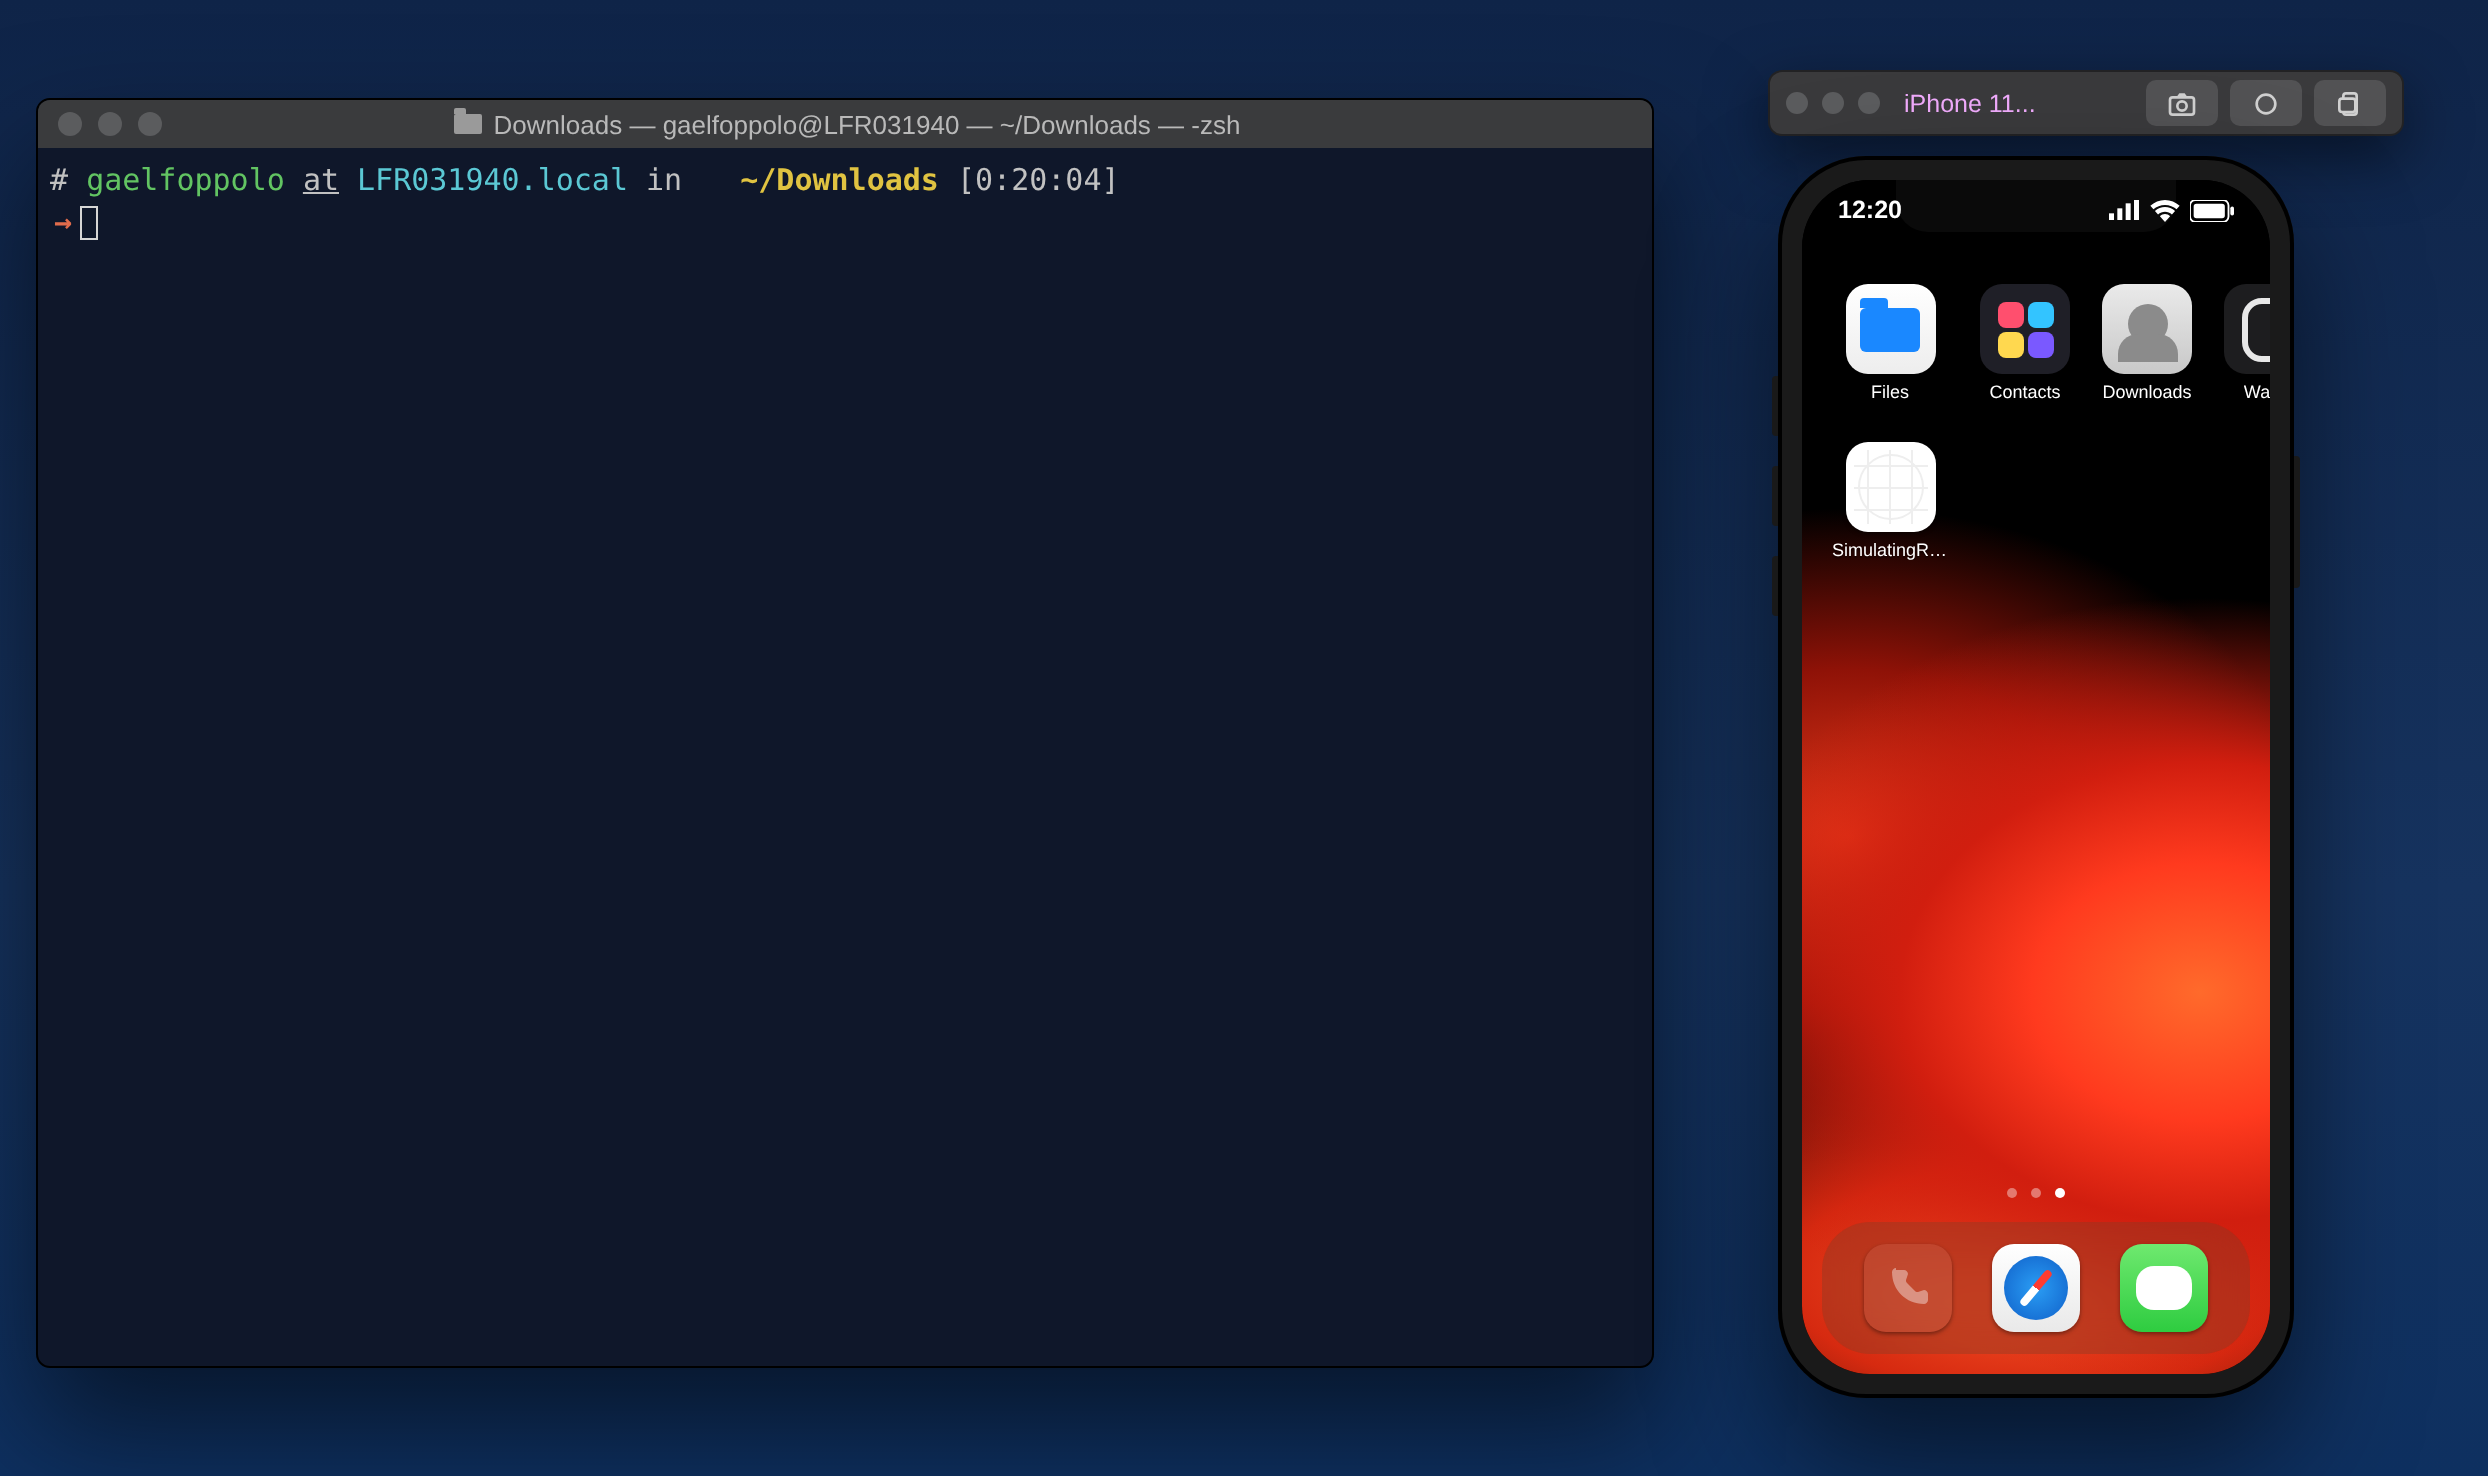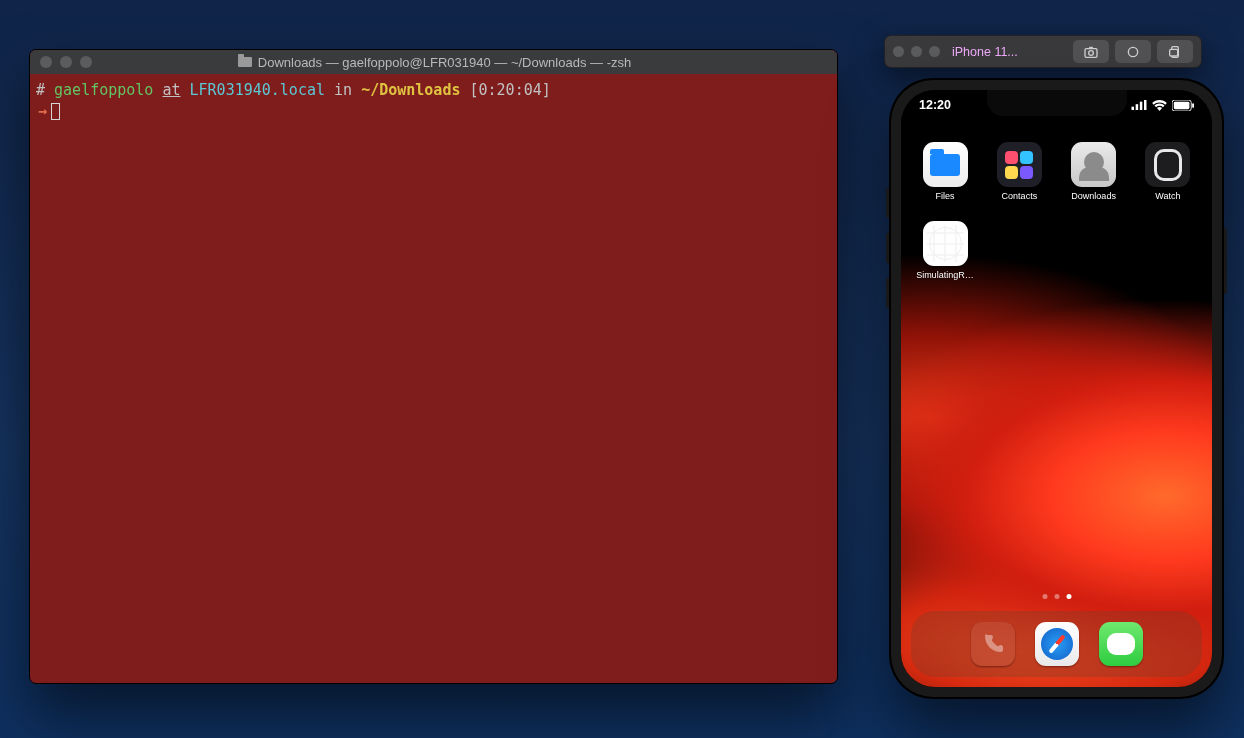--- a/index.html
+++ b/index.html
@@ -8,25 +8,25 @@
     height: 738px;
     overflow: hidden;
     font-family: -apple-system, "Helvetica Neue", Arial, sans-serif;
     background: linear-gradient(180deg, #0f2448 0%, #16335f 60%, #0e3060 100%);
     color: #d6d6d6;
   }
 
   
   .terminal-window {
     position: absolute;
-    left: 29px;
+    left: 18px;
     top: 49px;
     width: 809px;
     height: 635px;
-    background: #7f1d1d;
+    background: #0f172a;
     border: 1px solid #000;
     border-radius: 7px;
     box-shadow: 0 30px 60px rgba(0,0,0,0.55);
     overflow: hidden;
   }
   .term-titlebar {
     height: 24px;
     background: #3a3b3d;
     display: flex;
     align-items: center;
@@ -73,21 +73,21 @@
     font-family: "Menlo", "Consolas", monospace;
     font-size: 15px;
     line-height: 20px;
   }
   .term-line1 { white-space: pre; }
   .c-hash  { color: #c1c1c1; }
   .c-user  { color: #62c462; }
   .c-at    { color: #c1c1c1; text-decoration: underline; }
   .c-host  { color: #5bc8d4; }
   .c-in    { color: #c1c1c1; }
-  .c-path  { color: #e0c341; font-weight: 600; }
+  .c-path  { color: #e0c341; font-weight: 600; margin-left: 20px; }
   .c-time  { color: #c1c1c1; }
   .term-line2 { display: flex; align-items: center; gap: 4px; margin-top: 1px;}
   .c-arrow { color: #e06c4c; font-weight: bold; padding-left: 2px;}
   .cursor {
     width: 9px; height: 17px;
     border: 1px solid #d6d6d6;
     display: inline-block;
   }
 
   
@@ -126,21 +126,21 @@
     justify-content: center;
     color: #d0d0d0;
   }
   .sim-btn svg { width: 16px; height: 16px; }
 
   
   .phone-frame {
     position: absolute;
     left: 889px;
     top: 78px;
-    width: 335px;
+    width: 258px;
     height: 621px;
     background: #1a1a1a;
     border-radius: 44px;
     box-shadow: 0 30px 60px rgba(0,0,0,0.55), inset 0 0 0 2px #000;
     padding: 12px;
   }
   
   .phone-frame::before {
     content:"";
     position:absolute;

